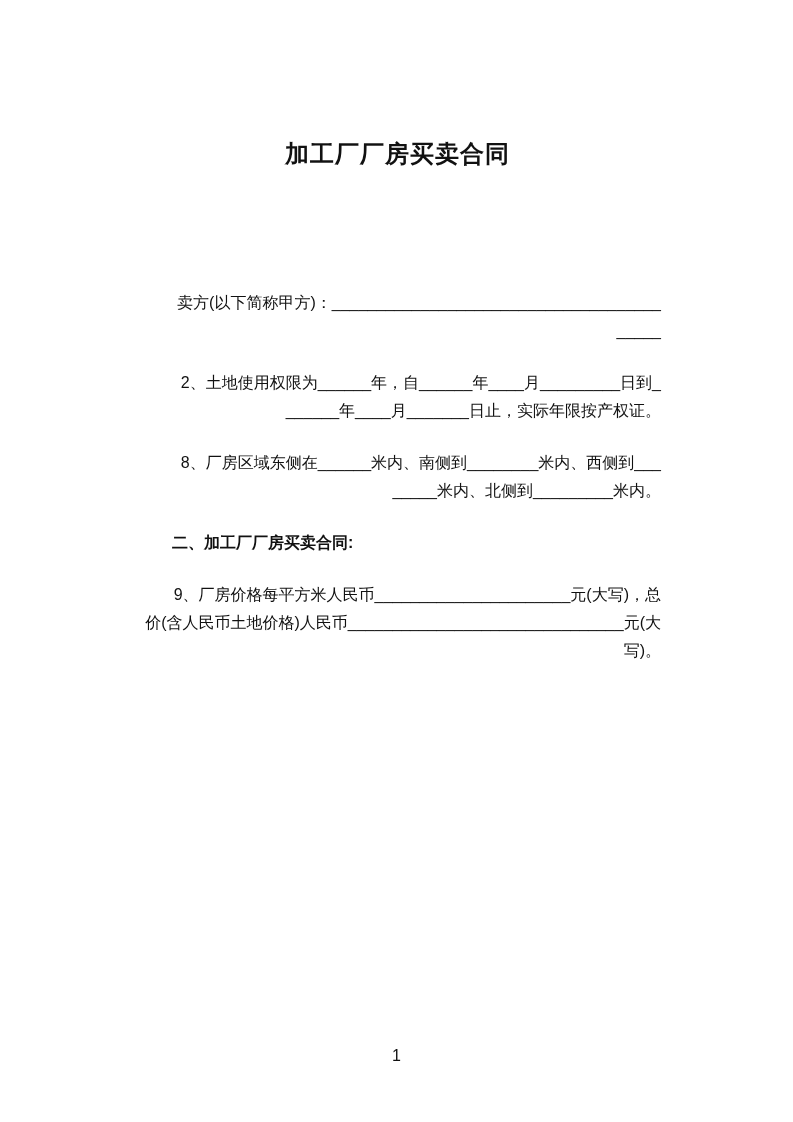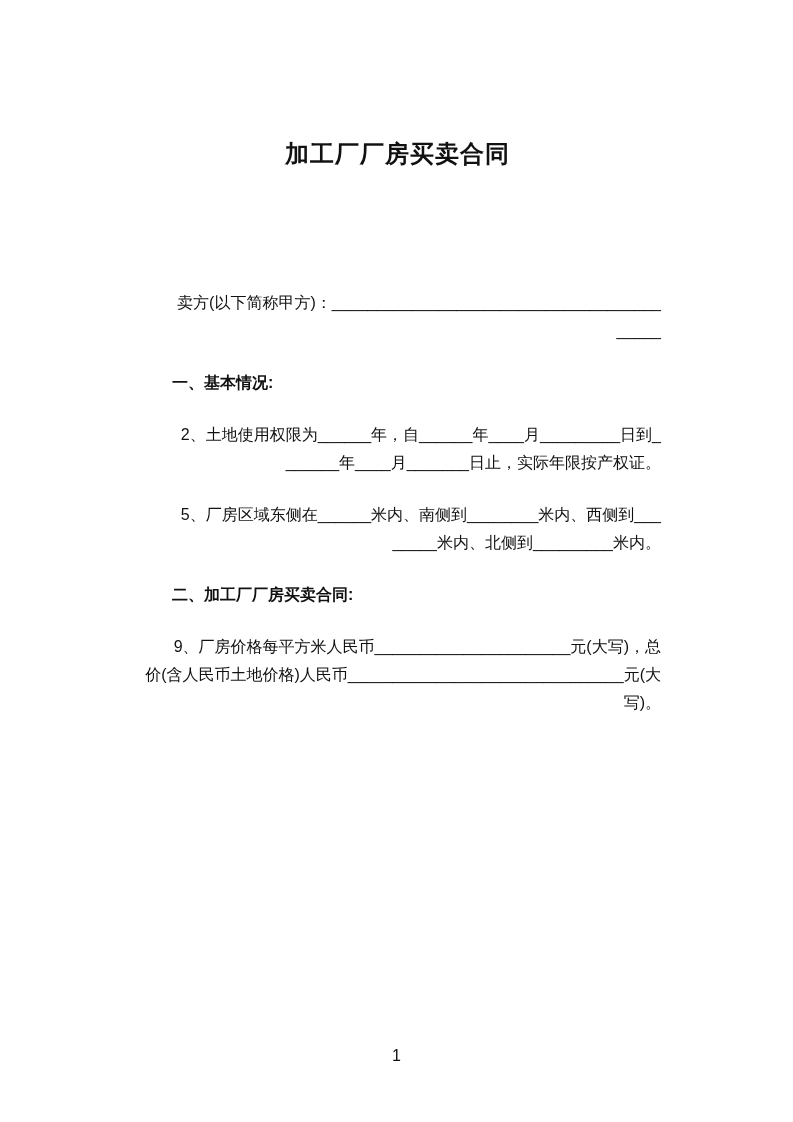--- a/index.html
+++ b/index.html
@@ -60,26 +60,25 @@
 <body>
 
 <div class="page">
 
   <h1 class="doc-title">加工厂厂房买卖合同</h1>
 
   <p class="para party-line first">卖方(以下简称甲方)：__________________________________________</p>
 
 
 
-  <h2 class="section-heading">一、基本情况:</h2>
 
 
   <p class="para">2、土地使用权限为______年，自______年____月_________日到_______年____月_______日止，实际年限按产权证。</p>
 
-  <p class="para">5、厂房区域东侧在______米内、南侧到________米内、西侧到________米内、北侧到_________米内。</p>
+  <p class="para">8、厂房区域东侧在______米内、南侧到________米内、西侧到________米内、北侧到_________米内。</p>
 
   <h2 class="section-heading">二、加工厂厂房买卖合同:</h2>
 
   <p class="para">9、厂房价格每平方米人民币______________________元(大写)，总价(含人民币土地价格)人民币_______________________________元(大写)。</p>
 
 
 
   <div class="page-footer">1</div>
 
 </div>

